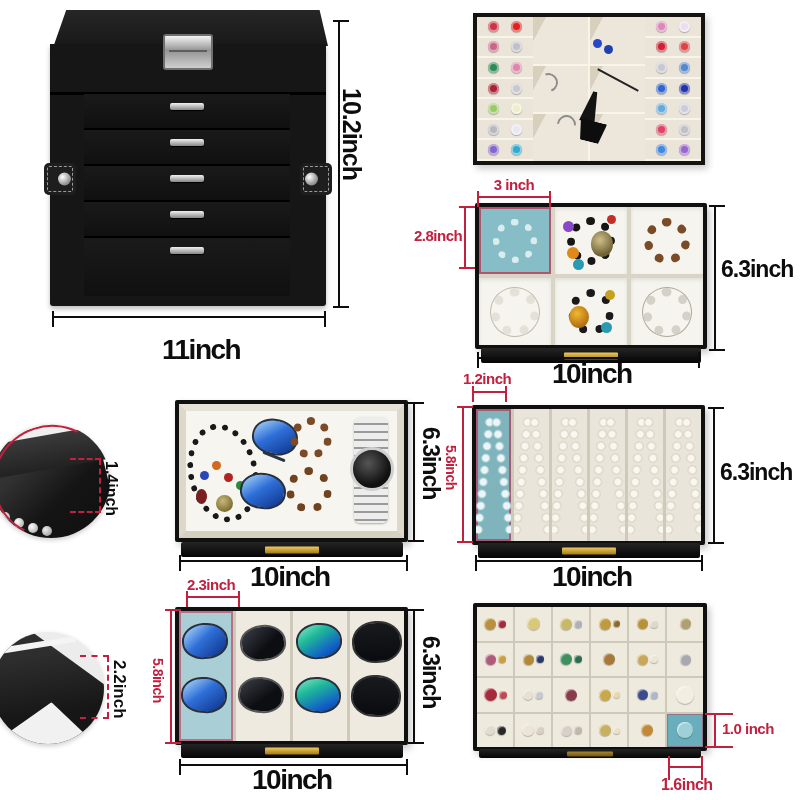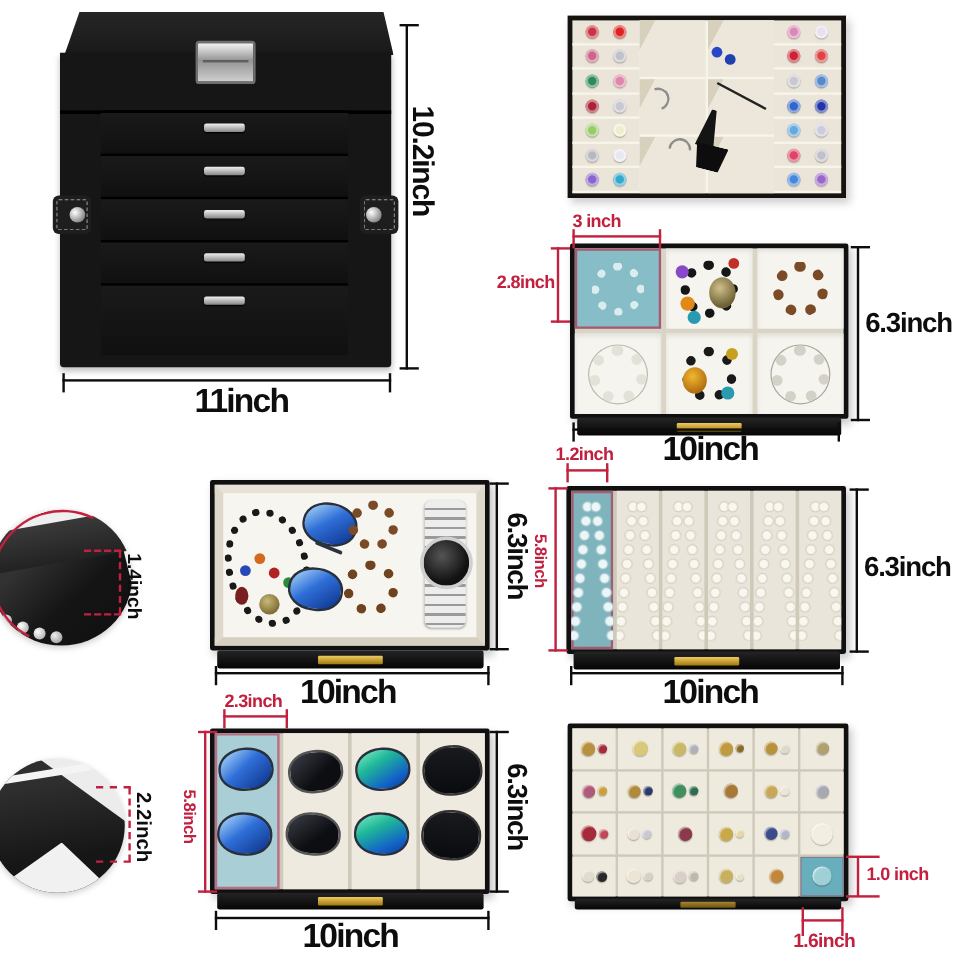--- a/index.html
+++ b/index.html
@@ -20,21 +20,21 @@
   .dash-h{position:absolute;height:0;border-top:2px dashed #c2203f;}
   .dash-v{position:absolute;width:0;border-left:2px dashed #c2203f;}
 
   
   .lbl{position:absolute;font-weight:bold;color:#0d0d0d;line-height:1;white-space:nowrap;}
   .lbl.red{color:#c2203f;}
   .big{font-size:28px;letter-spacing:-1.5px;}
   .med{font-size:23px;letter-spacing:-1px;}
   .sm{font-size:15px;letter-spacing:-0.5px;}
   .vert{writing-mode:vertical-rl;}
-  .ctr{text-align:left;}
+  .ctr{text-align:center;}
 
   
   .jbox{position:absolute;left:48px;top:10px;width:280px;height:296px;}
   .jb-top{position:absolute;left:0;top:0;width:100%;height:36px;background:linear-gradient(#262626,#191919);
           clip-path:polygon(2% 100%,6.5% 0,97% 0,100% 100%);}
   .jb-body{position:absolute;left:2px;top:34px;right:2px;bottom:0;background:#161616;border-radius:0 0 3px 3px;
            box-shadow:0 3px 5px rgba(0,0,0,.25);}
   .jb-lidline{position:absolute;left:0;right:0;top:48px;height:3px;background:#000;}
   .jb-clasp{position:absolute;left:50%;top:-10px;transform:translateX(-50%);width:46px;height:32px;
             background:linear-gradient(#f4f4f4,#949494 45%,#cfcfcf);border:2px solid #6f6f6f;border-radius:3px;}
@@ -155,21 +155,21 @@
     <div class="jb-strap left">
         <div class="snap"></div>
       </div>
     <div class="jb-strap right">
         <div class="snap"></div>
       </div>
   </div>
   <div class="dl v" style="left:338px;top:20px;height:288px"></div>
   <div class="lbl vert" style="left:339px;top:88px;font-size:25px;letter-spacing:-1px">10.2inch</div>
   <div class="dl h" style="left:52px;top:316px;width:274px"></div>
-  <div class="lbl big" style="left:162px;top:320px">11inch</div>
+  <div class="lbl big" style="left:162px;top:336px">11inch</div>
 
   <div class="tray">
     <div class="tray-in">
       <div class="tray-col" id="trayL">
           <div class="tray-slot">
             <span class="ring" style="background: rgb(204, 51, 68);"></span>
             <span class="ring" style="background: rgb(221, 34, 34);"></span>
           </div>
           <div class="tray-slot">
             <span class="ring" style="background: rgb(204, 102, 136);"></span>

